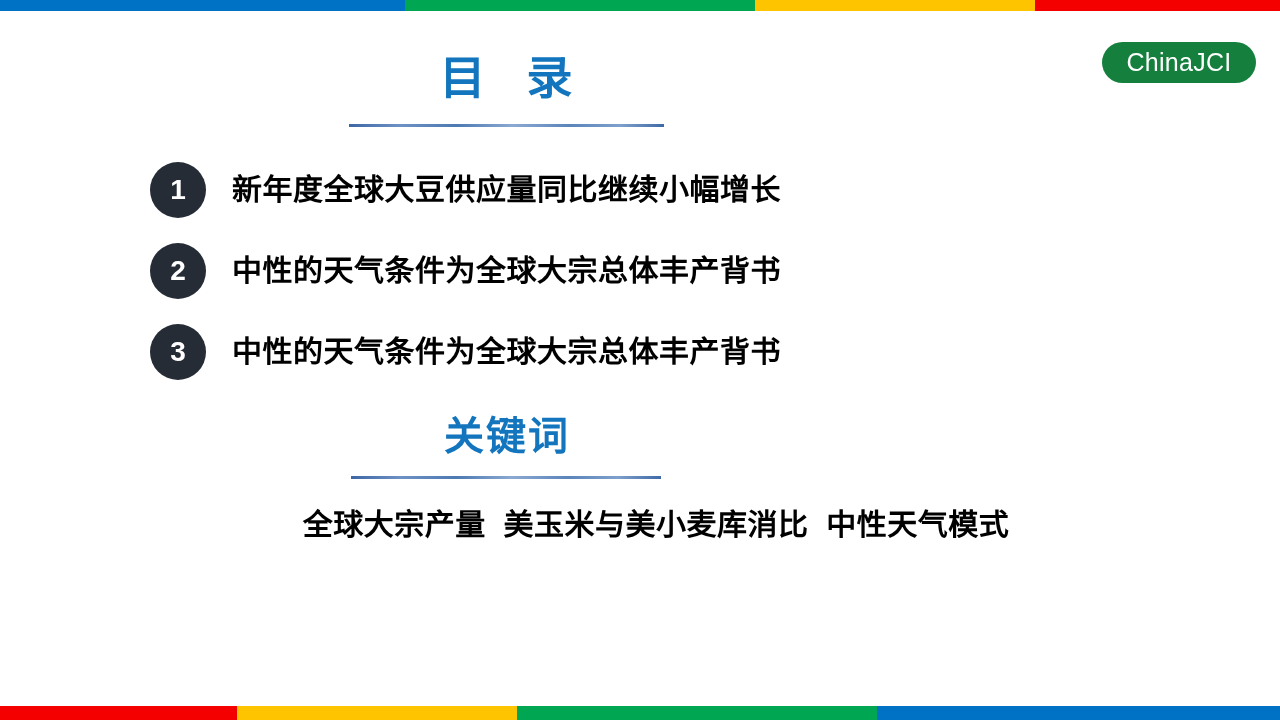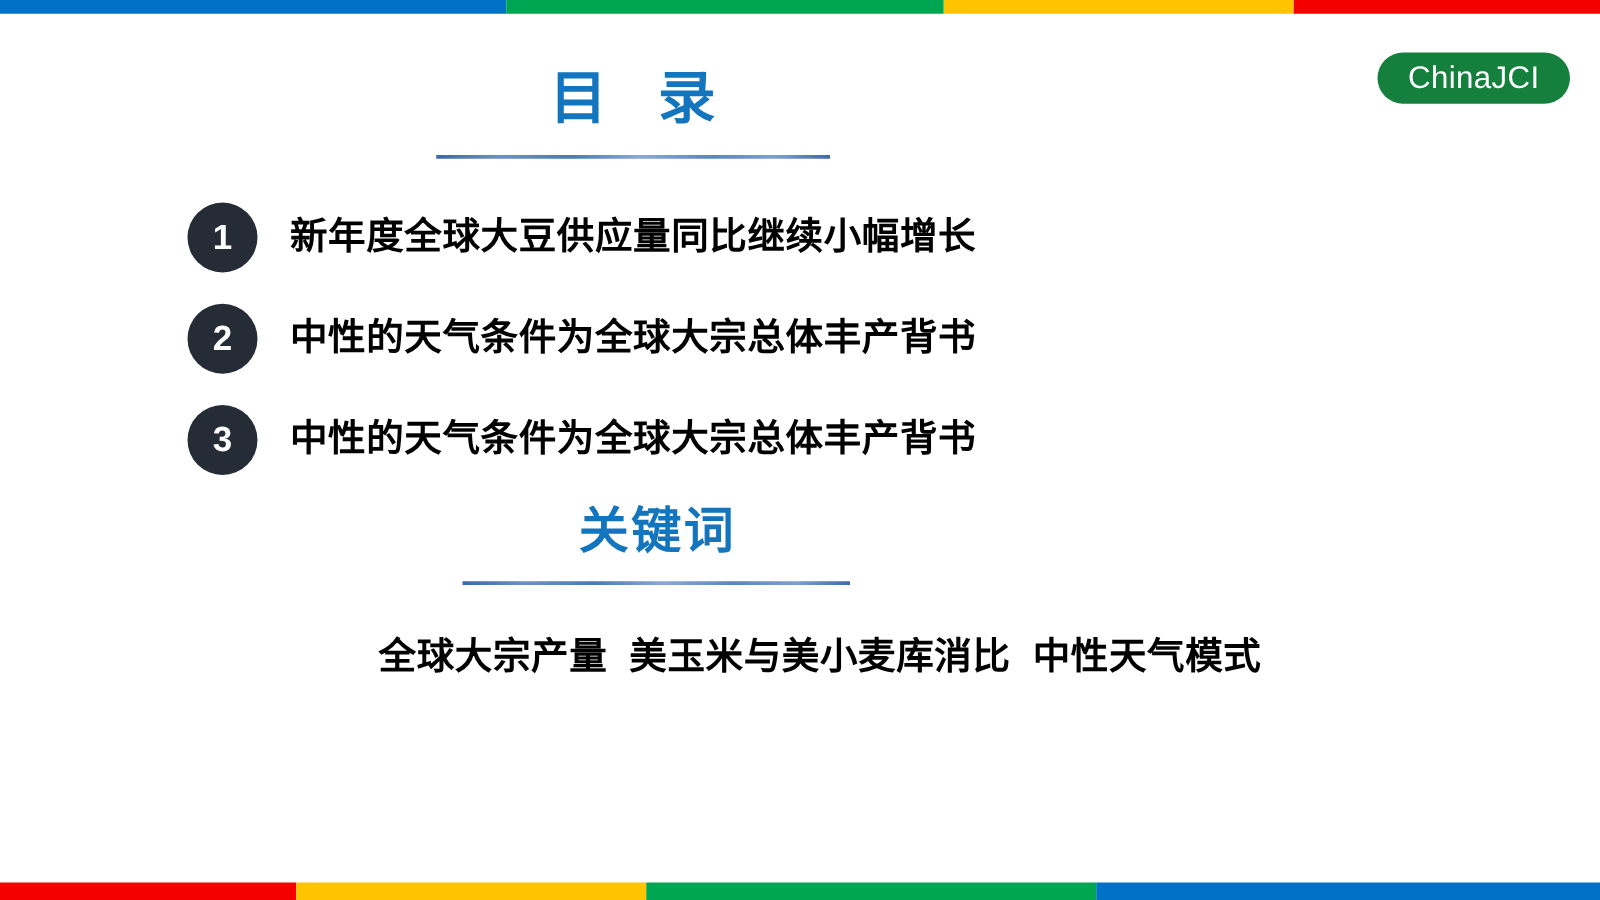--- a/index.html
+++ b/index.html
@@ -53,21 +53,21 @@
   }
 
   
   .heading-block {
     position: absolute;
     left: 0;
     width: 1012px;
     text-align: center;
   }
   .heading-block.title-main { top: 55px; }
-  .heading-block.title-keywords { top: 405px; padding-left: 19px; }
+  .heading-block.title-keywords { top: 416px; }
 
   .heading-text {
     color: #1275bd;
     font-weight: bold;
     line-height: 1;
     display: block;
   }
   .title-main .heading-text {
     font-size: 46px;
     letter-spacing: 14px;

